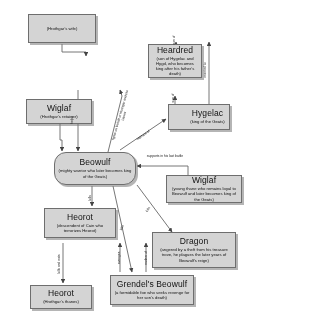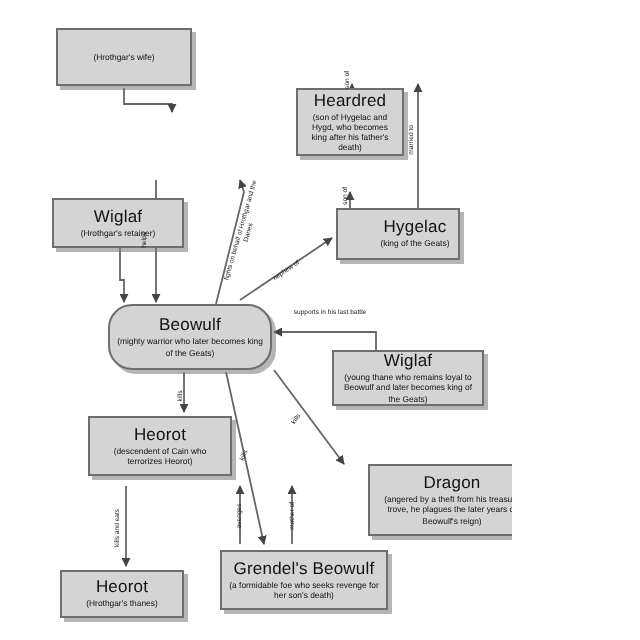--- a/index.html
+++ b/index.html
@@ -154,21 +154,21 @@
   <div class="node" style="left:168px; top:104px; width:62px; height:26px;padding-left:19px;">
     <div class="nm">Hygelac</div>
     <div class="ds">(king of the Geats)</div>
   </div>
 
   <div class="node" style="left:166px; top:175px; width:76px; height:28px;">
     <div class="nm">Wiglaf</div>
     <div class="ds">(young thane who remains loyal to Beowulf and later becomes king of the Geats)</div>
   </div>
 
-  <div class="node" style="left:152px; top:232px; width:84px; height:36px;margin-left:32px;">
+  <div class="node" style="left:152px; top:232px; width:84px; height:36px;">
     <div class="nm">Dragon</div>
     <div class="ds">(angered by a theft from his treasure trove, he plagues the later years of Beowulf's reign)</div>
   </div>
 
   <div class="elabel v" style="left:69px; top:118px; transform: rotate(-90deg);">helps</div>
 
   <div class="elabel v" style="left:50px; top:262px; transform: rotate(-90deg);">kills and eats</div>
 
   <div class="elabel v" style="left:88px; top:196px; transform: rotate(-90deg);">kills</div>
 

